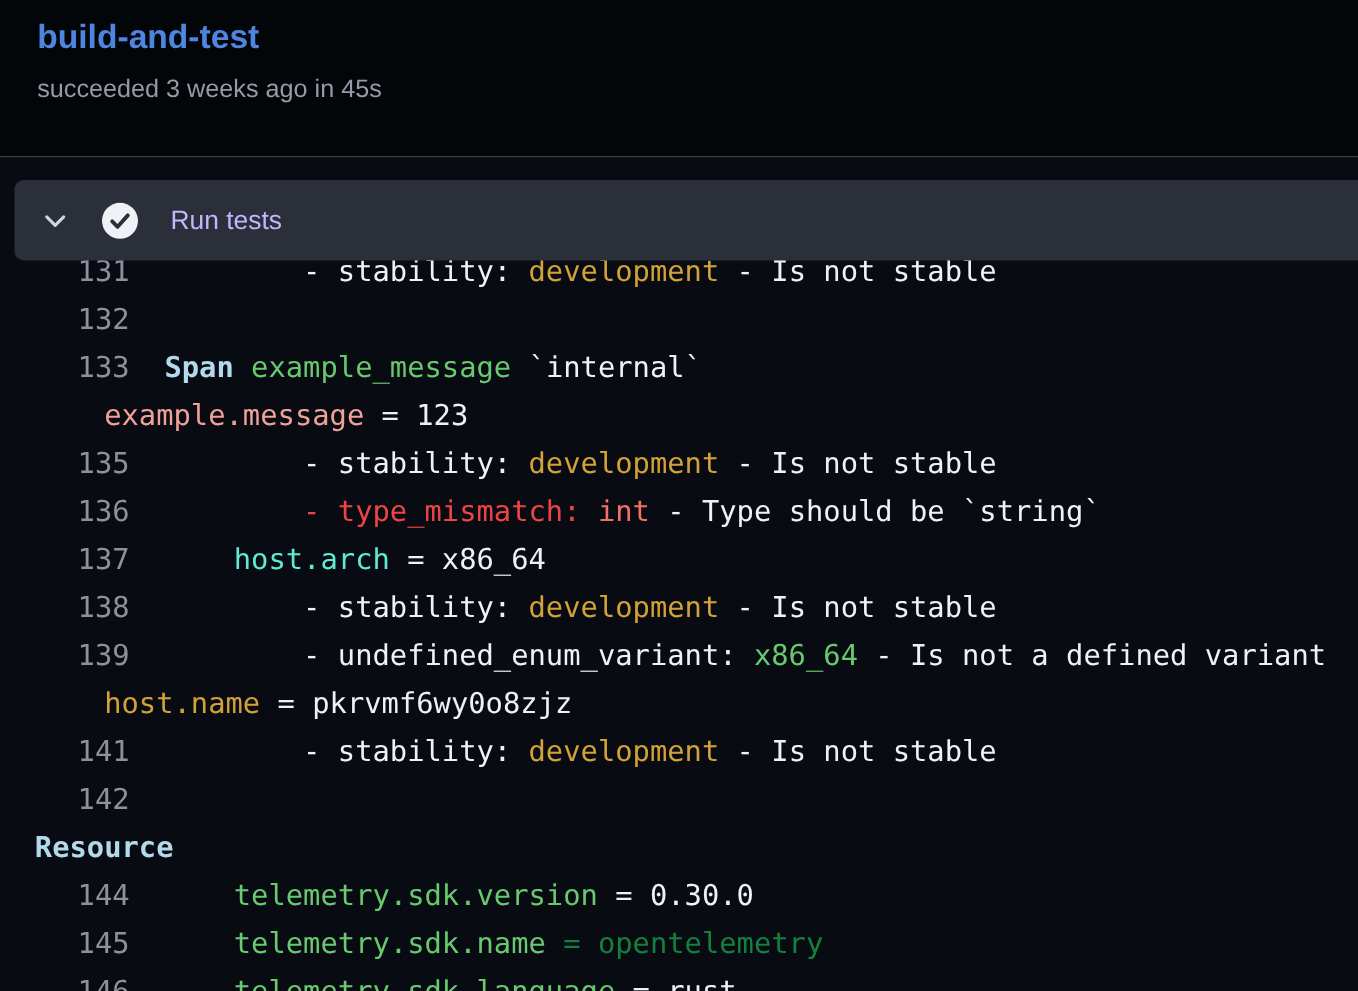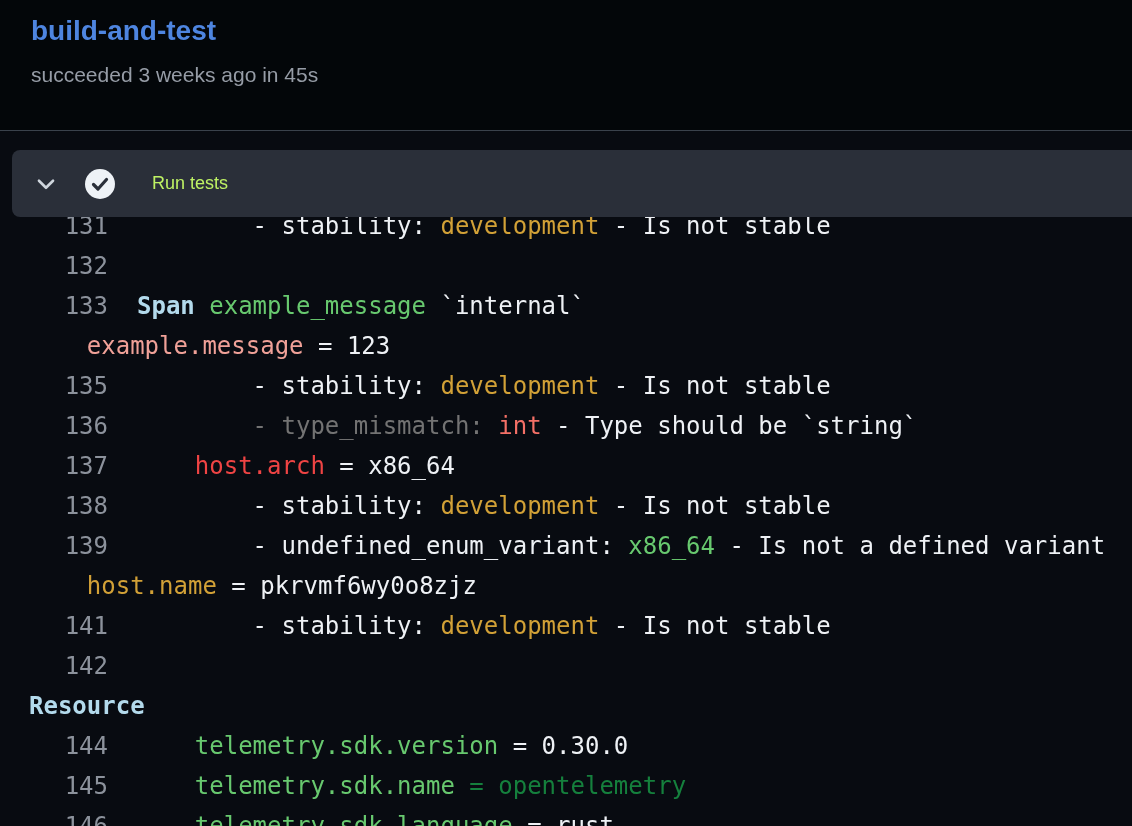--- a/index.html
+++ b/index.html
@@ -46,22 +46,22 @@
     height: 67px;
     background: #2a2f39;
     border-radius: 8px 0 0 8px;
     display: flex; align-items: center;
     z-index: 2;
     cursor: pointer;
   }
   .chevron-wrap { margin-left: 21px; width: 26px; height: 26px; display: flex; align-items: center; justify-content: center; }
   .status-wrap  { margin-left: 25px; width: 32px; height: 32px; }
   .step-name {
-    margin-left: 36px;
-    font-size: 18px; color: #bef264; font-weight: 400;
+    margin-left: 26px;
+    font-size: 22px; color: #c4b5fd; font-weight: 400;
   }
 
   
   .log-lines {
     position: absolute; top: 74px; left: 0; right: 0;
     z-index: 1;
     font-family: "DejaVu Sans Mono", monospace;
     font-size: 24px;
   }
   .log-row { display: flex; height: 40px; line-height: 40px; }
@@ -105,25 +105,25 @@
       </div>
       <div class="log-row">
         <div class="line-text"><span style="color: rgb(238, 241, 245);">    </span><span style="color: rgb(240, 161, 152);">example.message</span><span style="color: rgb(238, 241, 245);"> = 123</span></div>
       </div>
       <div class="log-row">
         <a class="line-num" href="#">135</a>
         <div class="line-text"><span style="color: rgb(238, 241, 245);">        - stability: </span><span style="color: rgb(210, 161, 55);">development</span><span style="color: rgb(238, 241, 245);"> - Is not stable</span></div>
       </div>
       <div class="log-row">
         <a class="line-num" href="#">136</a>
-        <div class="line-text"><span style="color: #737373;">        - type_mismatch: </span><span style="color: rgb(244, 112, 103);">int</span><span style="color: rgb(238, 241, 245);"> - Type should be `string`</span></div>
+        <div class="line-text"><span style="color: #ef4444;">        - type_mismatch: </span><span style="color: rgb(244, 112, 103);">int</span><span style="color: rgb(238, 241, 245);"> - Type should be `string`</span></div>
       </div>
       <div class="log-row">
         <a class="line-num" href="#">137</a>
-        <div class="line-text"><span style="color: rgb(238, 241, 245);">    </span><span style="color: #ef4444;">host.arch</span><span style="color: rgb(238, 241, 245);"> = x86_64</span></div>
+        <div class="line-text"><span style="color: rgb(238, 241, 245);">    </span><span style="color: #5eead4;">host.arch</span><span style="color: rgb(238, 241, 245);"> = x86_64</span></div>
       </div>
       <div class="log-row">
         <a class="line-num" href="#">138</a>
         <div class="line-text"><span style="color: rgb(238, 241, 245);">        - stability: </span><span style="color: rgb(210, 161, 55);">development</span><span style="color: rgb(238, 241, 245);"> - Is not stable</span></div>
       </div>
       <div class="log-row">
         <a class="line-num" href="#">139</a>
         <div class="line-text"><span style="color: rgb(238, 241, 245);">        - undefined_enum_variant: </span><span style="color: rgb(104, 201, 111);">x86_64</span><span style="color: rgb(238, 241, 245);"> - Is not a defined variant</span></div>
       </div>
       <div class="log-row">

